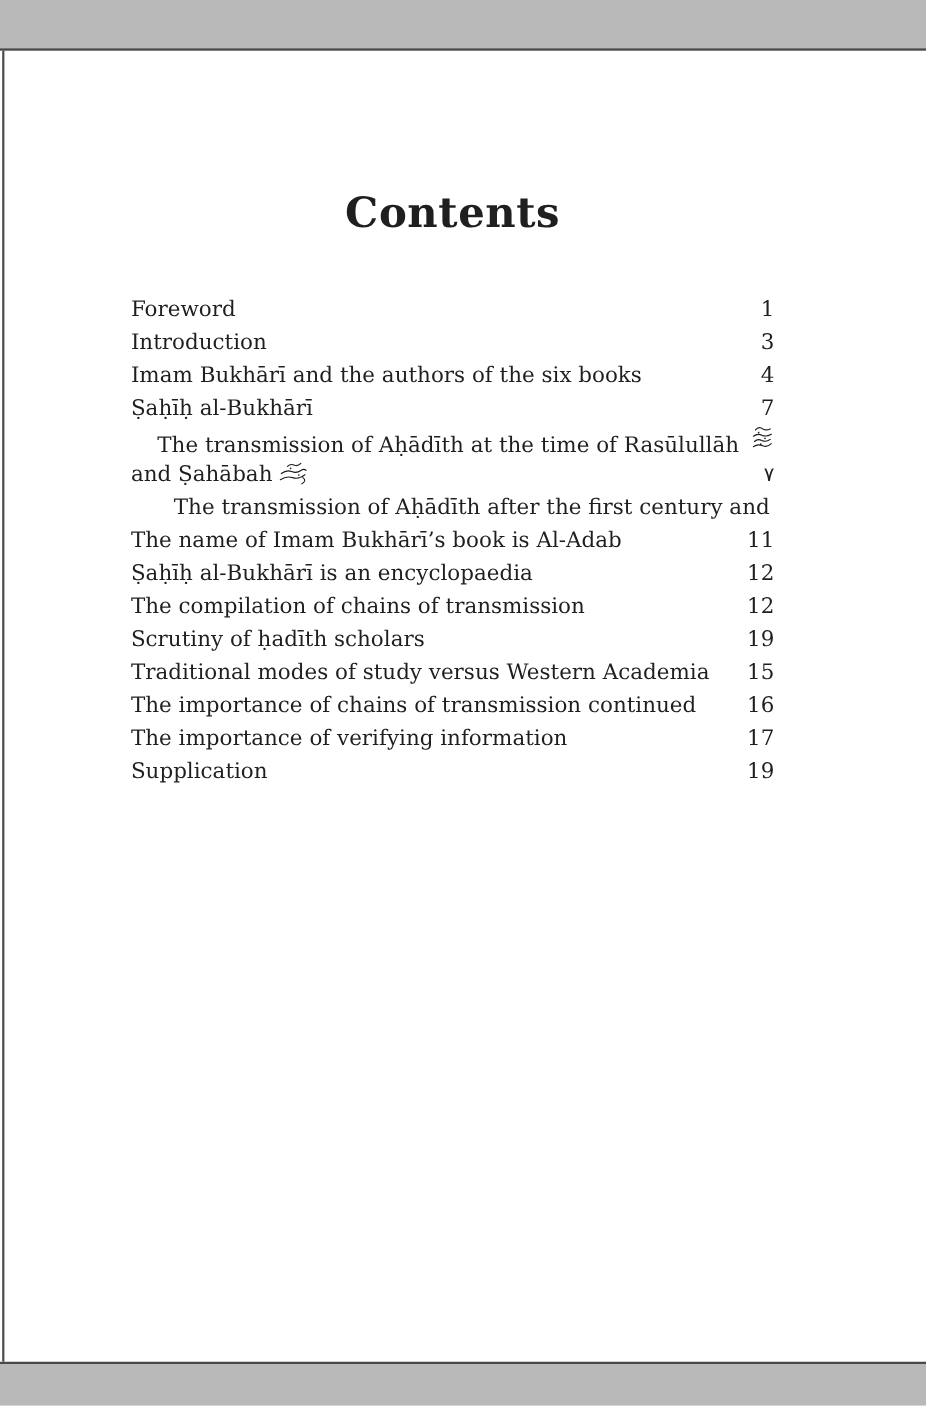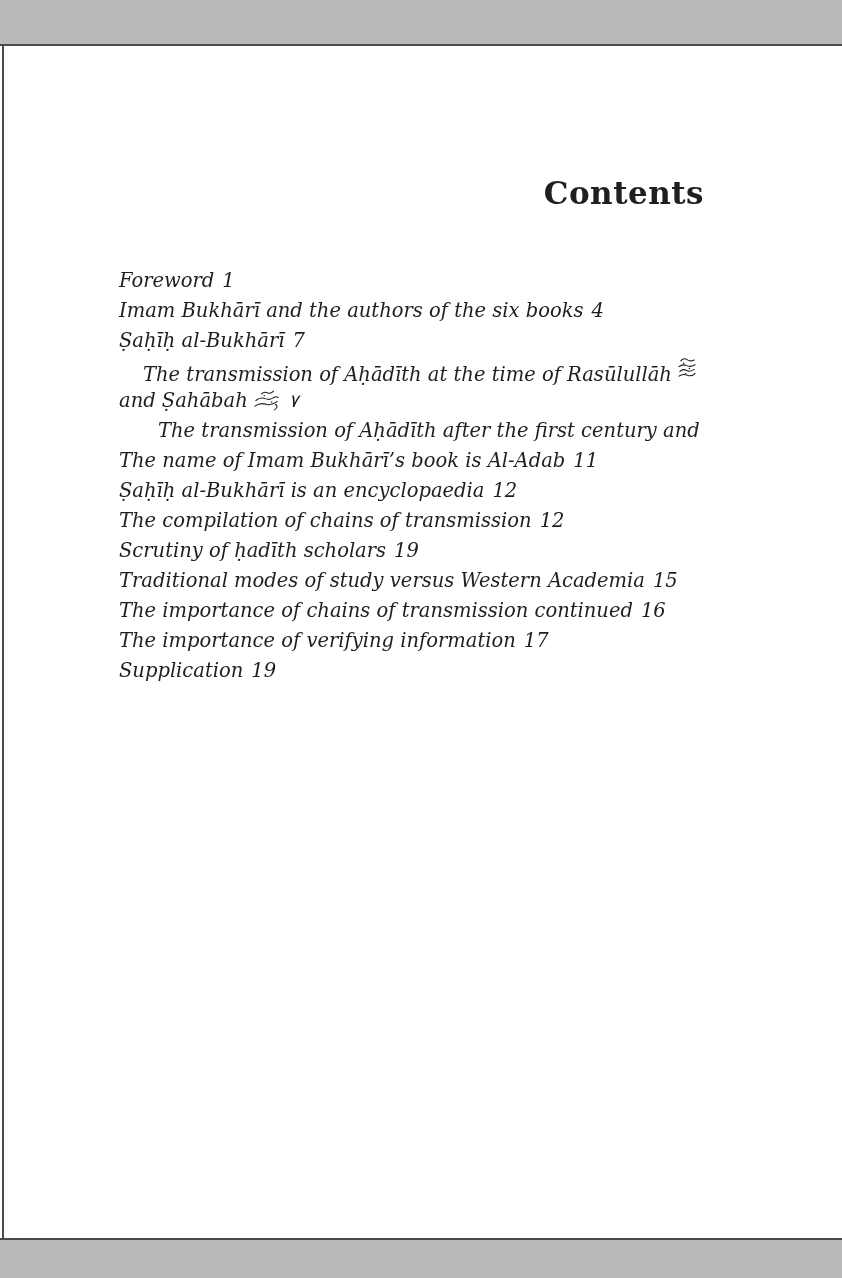--- a/index.html
+++ b/index.html
@@ -33,33 +33,33 @@
   
   .page-content {
     position: absolute;
     left: 119px; top: 46px;
     width: 585px;
     color: #1f1f1f;
   }
   .toc-title {
     margin-top: 126px;
     height: 42px; line-height: 42px;
-    text-align: right;
-    font-size: 31px;
+    text-align: center;
+    font-size: 38px;
     font-weight: 700;
     letter-spacing: 0.5px;
   }
   .toc-list { margin-top: 52px; }
   .toc-row {
     display: flex;
+    justify-content: space-between;
     align-items: baseline;
     height: 30px; line-height: 30px;
     font-size: 19.5px;
     white-space: nowrap;
-    font-style: italic;
   }
   .toc-row .t { flex: 0 1 auto; overflow: visible; }
   .toc-row .num { flex: 0 0 auto; padding-left: 8px; }
   .indent-1 .t { padding-left: 24px; }
   .indent-2 .t { padding-left: 39px; }
   .num-arabic { font-family: "DejaVu Sans", "DejaVu Serif", sans-serif; font-size: 18px; }
 
   
   .honorific { display: inline-block; vertical-align: -5px; margin-left: 5px; }
   .honorific svg path { stroke: #1c1c1c; fill: none; stroke-width: 1.1; stroke-linecap: round; }
@@ -78,20 +78,24 @@
 
     <div class="toc-title">Contents</div>
 
     <div class="toc-list">
 
       <div class="toc-row">
         <span class="t">Foreword</span>
         <span class="num">1</span>
       </div>
 
+      <div class="toc-row">
+        <span class="t">Introduction</span>
+        <span class="num">3</span>
+      </div>
 
       <div class="toc-row">
         <span class="t">Imam Bukhārī and the authors of the six books</span>
         <span class="num">4</span>
       </div>
 
 
       <div class="toc-row">
         <span class="t">Ṣaḥīḥ al-Bukhārī</span>
         <span class="num">7</span>

